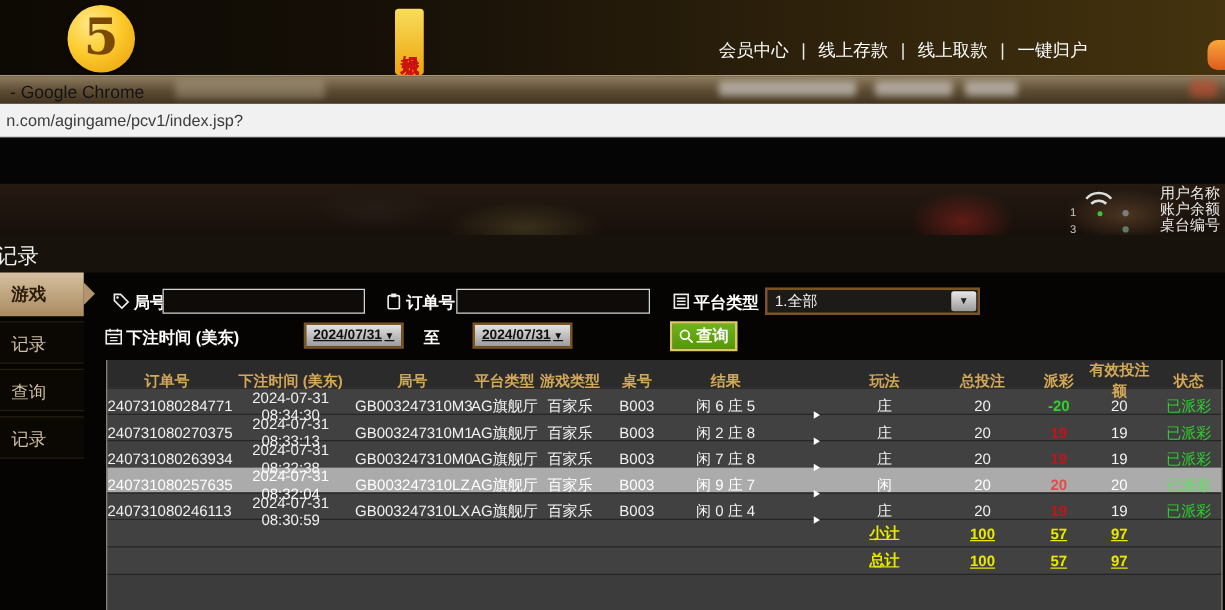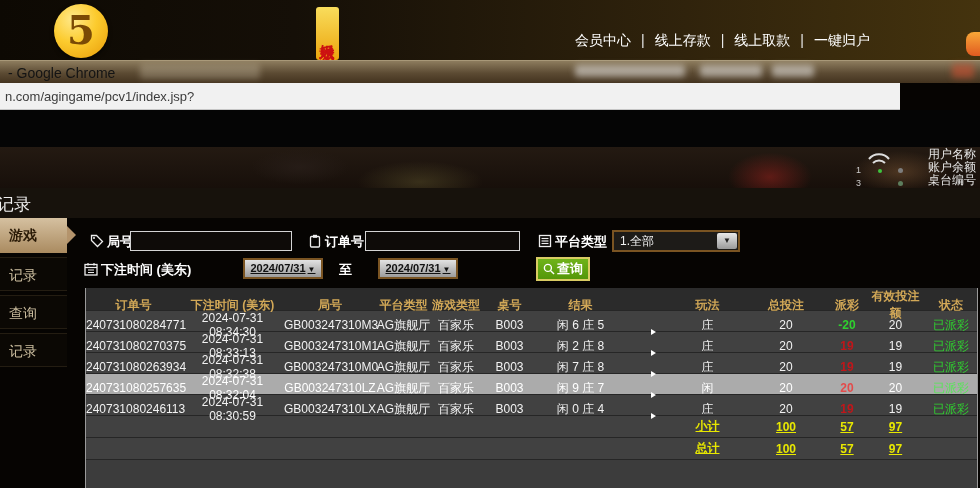--- a/index.html
+++ b/index.html
@@ -29,21 +29,21 @@
   .top-nav a { color:#ffffff; text-decoration:none; cursor:pointer;margin-top:13px; }
   .orange-tab { position:absolute; left:966px; top:32px; width:14px; height:24px;
     border-radius:8px 0 0 8px; background:linear-gradient(#f9a838,#e05a20); }
 
   
   .titlebar { position:absolute; left:0; top:60px; width:980px; height:23px;
     background:linear-gradient(#8d7c5e 0%,#5c4b33 55%,#43331f 100%);
     border-top:1px solid #a89878; }
   .titlebar .wtitle { position:absolute; left:8px; top:4px; font-size:14px; color:#141414; }
   .blur-blob { position:absolute; filter:blur(3px); border-radius:3px; }
-  .urlbar { position:absolute; left:0; top:83px; width:900px; height:27px;
+  .urlbar { position:absolute; left:0; top:83px; width:980px; height:27px;
     background:#f1f1f1; border-bottom:1px solid #c6c6c6; }
   .urlbar .url { position:absolute; left:5px; top:6px; font-size:13px; color:#3c3c3c; }
   .blackband { position:absolute; left:0; top:110px; width:980px; height:37px; background:#050505; }
 
   
   .banner { position:absolute; left:0; top:147px; width:980px; height:41px; overflow:hidden;
     background:
       radial-gradient(60px 35px at 770px 30px, rgba(150,35,30,.55), transparent 70%),
       radial-gradient(70px 30px at 900px 25px, rgba(165,115,70,.35), transparent 70%),
       radial-gradient(90px 30px at 420px 35px, rgba(95,85,45,.45), transparent 70%),
@@ -192,21 +192,21 @@
   </div>
   <input class="finput" style="left: 365px; top: 231px; width: 155px;">
   <div class="flabel" style="left:538px;top:233px;">
     <svg width="14" height="14" viewBox="0 0 14 14">
         <rect x="1.5" y="1.5" width="11" height="11" fill="none" stroke="#eeeeee" stroke-width="1.3"></rect>
         <line x1="3.5" y1="4.5" x2="10.5" y2="4.5" stroke="#eeeeee" stroke-width="1.2"></line>
         <line x1="3.5" y1="7" x2="10.5" y2="7" stroke="#eeeeee" stroke-width="1.2"></line>
         <line x1="3.5" y1="9.5" x2="10.5" y2="9.5" stroke="#eeeeee" stroke-width="1.2"></line>
       </svg><span>平台类型</span>
   </div>
-  <div class="fselect" style="left:612px;top:230px;width:128px;">
+  <div class="fselect" style="left:612px;top:230px;width:172px;">
     <span>1.全部</span>
     <span class="arrowbox">▼</span>
   </div>
 
   <div class="flabel" style="left:84px;top:261px;">
     <svg width="14" height="14" viewBox="0 0 14 14">
         <rect x="1" y="2.5" width="12" height="10.5" fill="none" stroke="#eeeeee" stroke-width="1.3"></rect>
         <line x1="1" y1="5.5" x2="13" y2="5.5" stroke="#eeeeee" stroke-width="1.2"></line>
         <line x1="4" y1="1" x2="4" y2="3.5" stroke="#eeeeee" stroke-width="1.2"></line>
         <line x1="10" y1="1" x2="10" y2="3.5" stroke="#eeeeee" stroke-width="1.2"></line>

